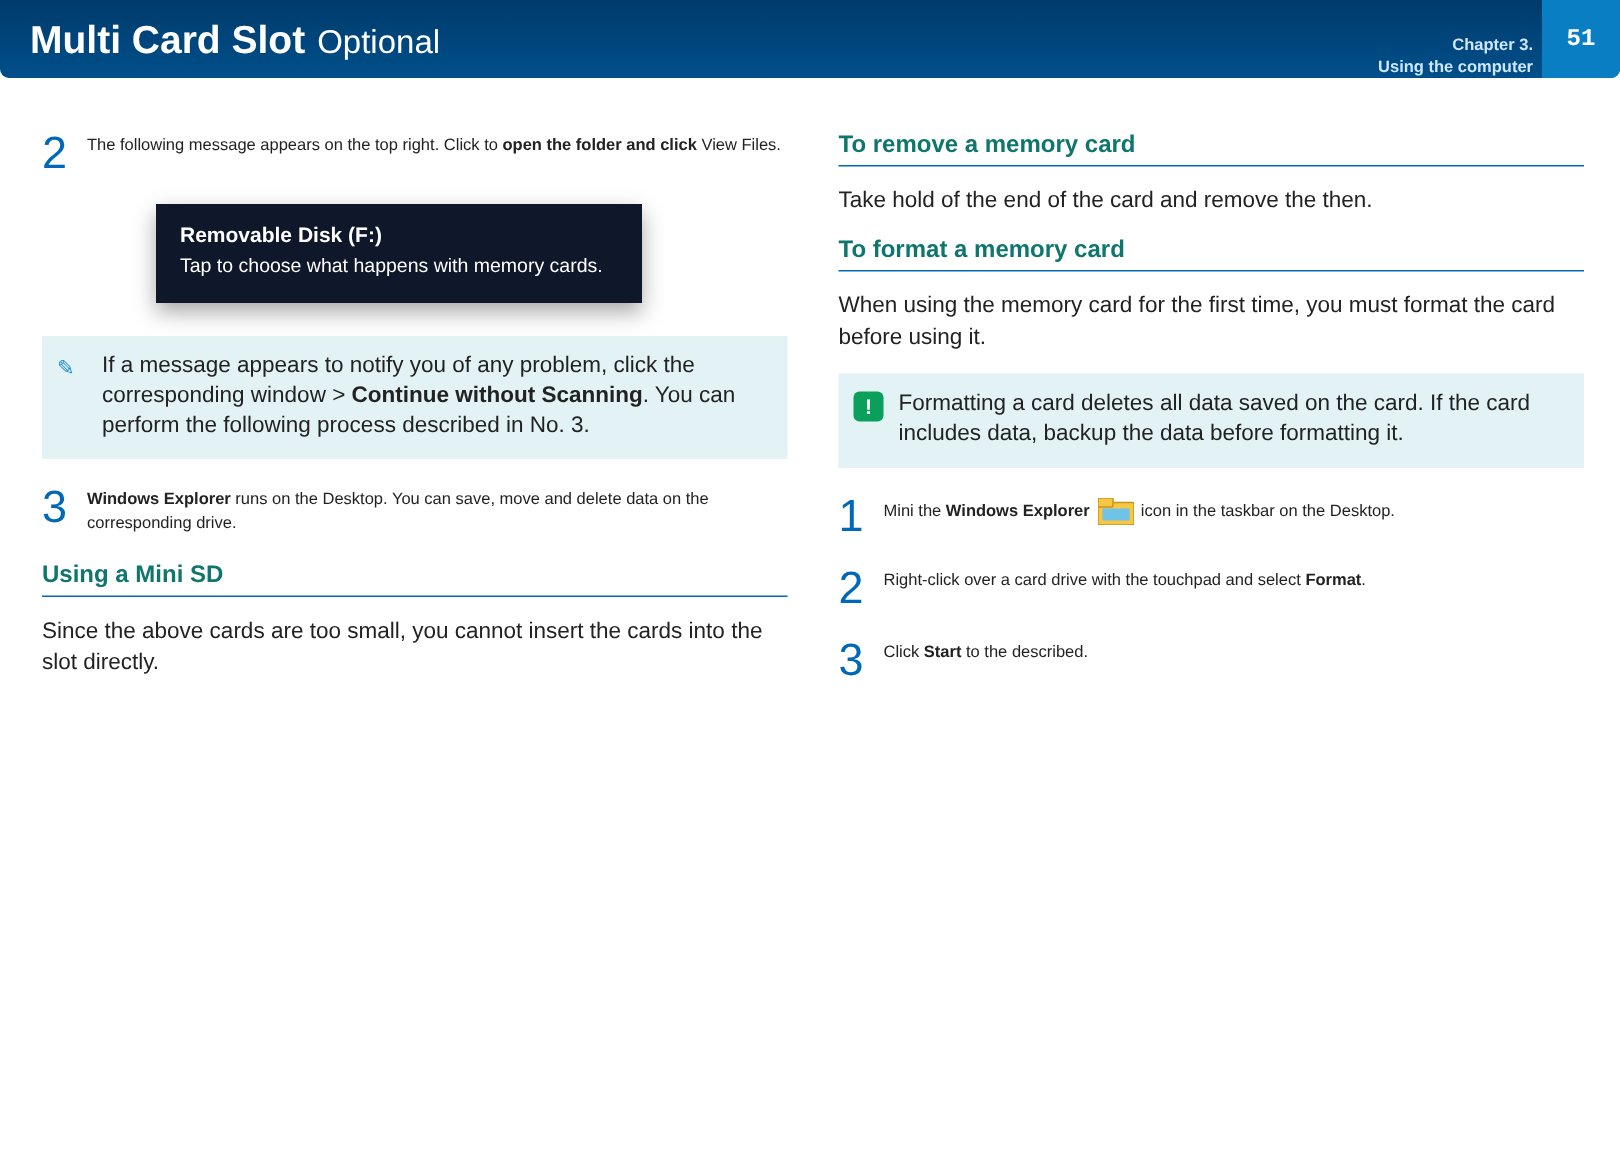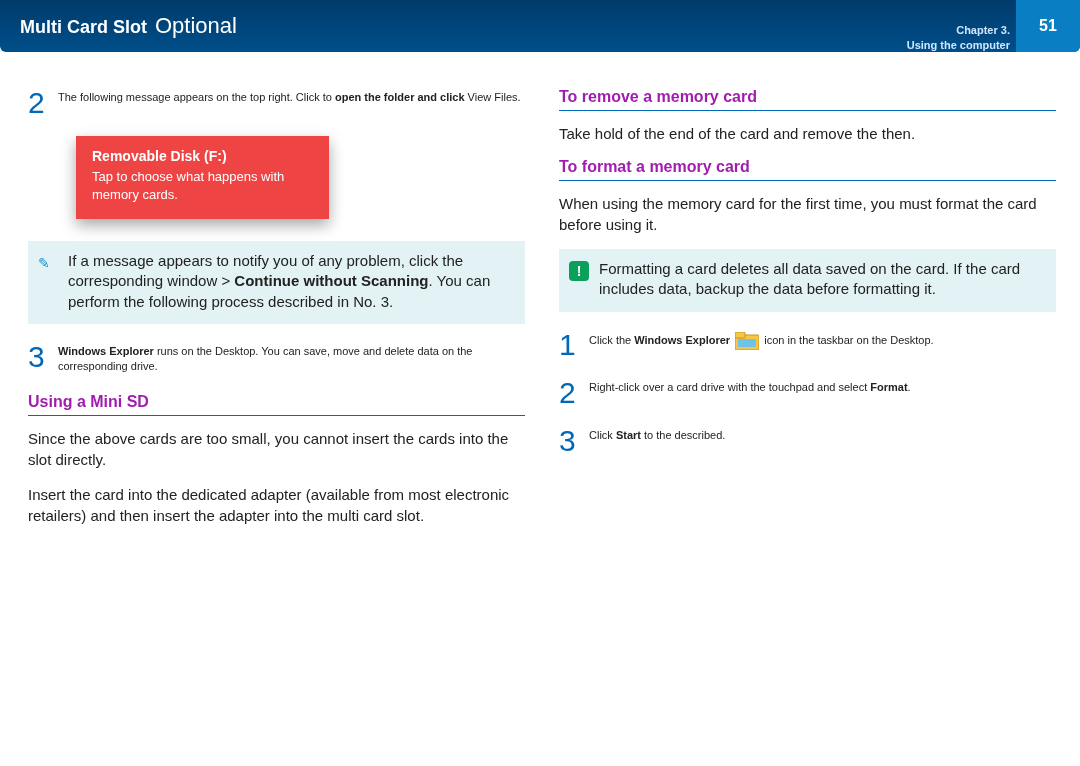--- a/index.html
+++ b/index.html
@@ -14,65 +14,66 @@
     background: linear-gradient(to bottom, #003b6b 0%, #004f8a 100%);
     color: #fff;
     display: flex;
     align-items: center;
     justify-content: space-between;
     height: 52px;
     padding: 0 0 0 20px;
     border-radius: 0 0 6px 6px;
   }
   .header-left { display: flex; align-items: baseline; }
-  .header-title { font-size: 18px; font-weight: 700; text-align: right; }
+  .header-title { font-size: 26px; font-weight: 700; text-align: right; }
   .header-subtitle { font-size: 22px; font-weight: 400; margin-left: 8px; text-align: center; }
   .header-right { display: flex; align-items: flex-end; }
   .chapter-info {
     text-align: right;
     font-size: 11px;
     font-weight: 700;
     color: #cfe6ff;
     line-height: 1.3;
     margin-right: 6px;
   }
   .page-badge {
     background: #0a7ec2;
     color: #fff;
     font-weight: 700;
     font-size: 16px;
-    width: 64px;
+    width: 52px;
     height: 52px;
     display: flex;
     align-items: center;
     justify-content: center;
     border-radius: 0 0 6px 0;
+    font-family: Liberation Mono, monospace;
   }
   .content {
     display: flex;
     gap: 34px;
     padding: 36px 24px 0 28px;
   }
   .col { flex: 1; min-width: 0; }
   .numstep { display: flex; gap: 10px; margin-bottom: 18px; }
   .numstep .num {
     color: #0068b8;
     font-size: 30px;
     font-weight: 400;
     line-height: 1;
     min-width: 20px;
     font-family: "Segoe UI Light", "Segoe UI", sans-serif;
   }
   .numstep .txt { font-size: 11px; line-height: 1.4; padding-top: 2px; }
   .bold { font-weight: 700; }
   .toast {
-    background: #ef4444;
-    color: #fff;
-    width: 253px;
-    margin: 18px 0 22px 48px;
+    background: #0f172a;
+    color: #fff;
+    width: 324px;
+    margin: 18px 0 22px 76px;
     padding: 12px 16px 16px 16px;
     box-shadow: 0 6px 14px rgba(0,0,0,0.35);
     font-size: 13px;
   }
   .toast-title { font-weight: 600; margin-bottom: 4px; font-size: 14px; }
   .toast-body { line-height: 1.35; }
   .infobox {
     background: #e3f2f5;
     display: flex;
     padding: 10px 12px 12px 10px;
@@ -81,21 +82,21 @@
     margin-bottom: 18px;
   }
   .infobox .icon {
     min-width: 24px;
     margin-right: 6px;
     padding-top: 2px;
   }
   .subhead {
     font-weight: 700;
     font-size: 16px;
-    color: #a21caf;
+    color: #0f766e;
     border-bottom: 1.5px solid #0068b8;
     padding-bottom: 4px;
     margin: 10px 0 12px 0;
   }
   .para { font-size: 15px; line-height: 1.4; margin-bottom: 14px; }
   .folder-icon {
     display: inline-block;
     width: 24px;
     height: 18px;
     vertical-align: middle;
@@ -159,41 +160,40 @@
 
     <div class="numstep">
       <div class="num">3</div>
       <div class="txt">
         <span class="bold">Windows Explorer</span><span> runs on the Desktop. You can save, move and delete data on the corresponding drive.</span>
       </div>
     </div>
 
     <div class="subhead">Using a Mini SD</div>
     <div class="para">Since the above cards are too small, you cannot insert the cards into the slot directly.</div>
-    <div class="para">Insert the card into the dedicated adapter (available from most electronic retailers) and then insert the adapter into the multi card slot.</div>
 
   </div>
 
   <div class="col">
 
     <div class="subhead" style="margin-top:0">To remove a memory card</div>
     <div class="para">Take hold of the end of the card and remove the then.</div>
 
     <div class="subhead">To format a memory card</div>
     <div class="para">When using the memory card for the first time, you must format the card before using it.</div>
 
     <div class="infobox">
       <div class="icon"><span class="alert-icon">!</span></div>
       <div>Formatting a card deletes all data saved on the card. If the card includes data, backup the data before formatting it.</div>
     </div>
 
     <div class="numstep">
       <div class="num">1</div>
       <div class="txt">
-        <span>Click the </span><span class="bold">Windows Explorer</span>
+        <span>Mini the </span><span class="bold">Windows Explorer</span>
         <span class="folder-icon">
           <svg viewBox="0 0 24 18" width="24" height="18">
             <rect x="0" y="3" width="24" height="15" rx="1" fill="#f6c744" stroke="#c8951a"></rect>
             <rect x="0" y="0" width="10" height="6" rx="1" fill="#f6c744" stroke="#c8951a"></rect>
             <rect x="3" y="7" width="18" height="8" fill="#6fc2e8"></rect>
           </svg>
         </span>
         <span> icon in the taskbar on the Desktop.</span>
       </div>
     </div>

